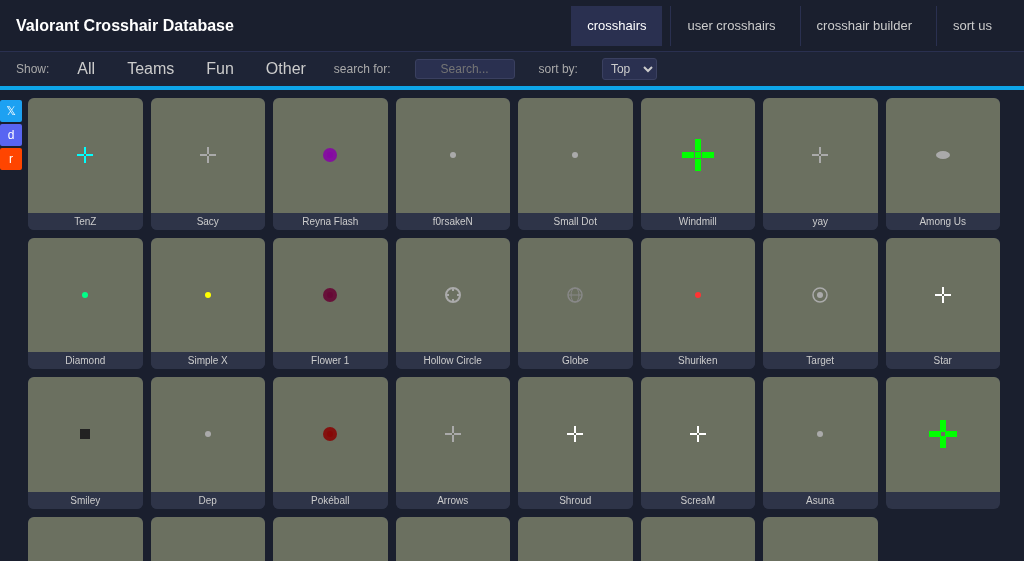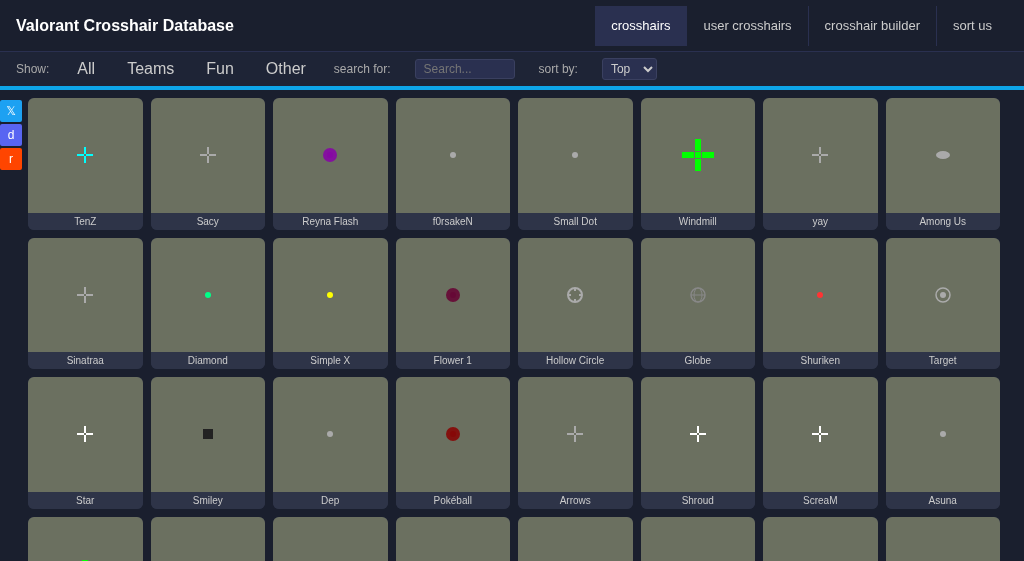--- a/index.html
+++ b/index.html
@@ -22,21 +22,21 @@
       height: 52px;
       border-bottom: 1px solid #2a3050;
     }
     .header-title {
       color: #ffffff;
       font-size: 16px;
       font-weight: bold;
     }
     .nav-items {
       display: flex;
-      gap: 0;
+      gap: 8px;
     }
     .nav-item {
       padding: 0 16px;
       height: 40px;
       display: flex;
       align-items: center;
       font-size: 13px;
       color: #ccc;
       cursor: pointer;
       border-left: 1px solid #2a3050;
@@ -67,20 +67,21 @@
       padding: 2px 4px;
     }
     .toolbar-search {
       background-color: #2a3050;
       border: 1px solid #3a4060;
       color: #84cc16;
       padding: 2px 8px;
       font-size: 12px;
       border-radius: 3px;
       width: 100px;
+      text-align: center;
     }
     .toolbar-select {
       background-color: #2a3050;
       border: 1px solid #3a4060;
       color: #ccc;
       padding: 2px 4px;
       font-size: 12px;
       border-radius: 3px;
     }
 
@@ -260,31 +261,20 @@
       <div class="card">
         <div class="card-image bg-tan">
           <svg width="16" height="10" viewBox="0 0 16 10">
       <ellipse cx="8" cy="5" rx="7" ry="4" fill="#aaaaaa"></ellipse>
     </svg>
         </div>
         <div class="card-label">Among Us</div>
       </div>
       <div class="card">
         <div class="card-image bg-tan">
-          <svg width="20" height="20" viewBox="0 0 20 20">
-      <rect x="9" y="2" width="2" height="7" fill="#aaaaaa"></rect>
-      <rect x="9" y="11" width="2" height="7" fill="#aaaaaa"></rect>
-      <rect x="2" y="9" width="7" height="2" fill="#aaaaaa"></rect>
-      <rect x="11" y="9" width="7" height="2" fill="#aaaaaa"></rect>
-    </svg>
-        </div>
-        <div class="card-label">Sinatraa</div>
-      </div>
-      <div class="card">
-        <div class="card-image bg-tan">
           <svg width="8" height="8" viewBox="0 0 8 8">
       <circle cx="4" cy="4" r="3" fill="#00ff88"></circle>
     </svg>
         </div>
         <div class="card-label">Diamond</div>
       </div>
       <div class="card">
         <div class="card-image bg-tan">
           <svg width="8" height="8" viewBox="0 0 8 8">
       <circle cx="4" cy="4" r="3" fill="#ffff00"></circle>

